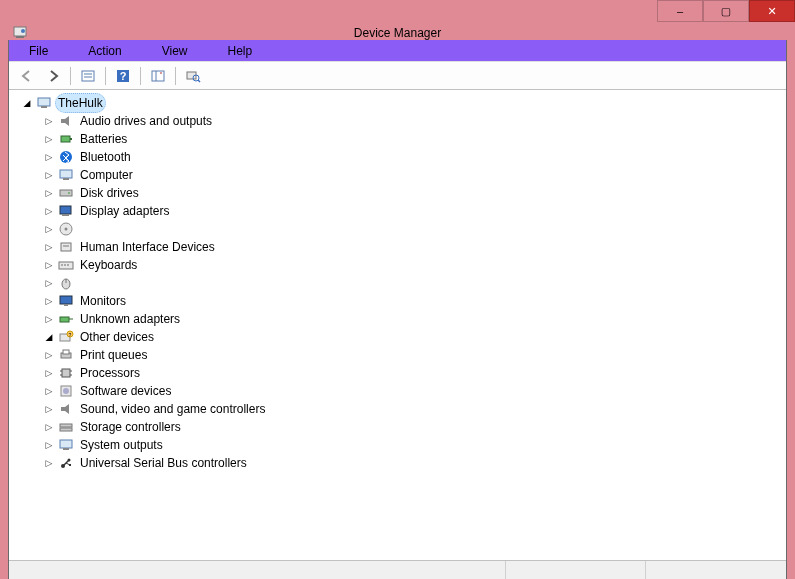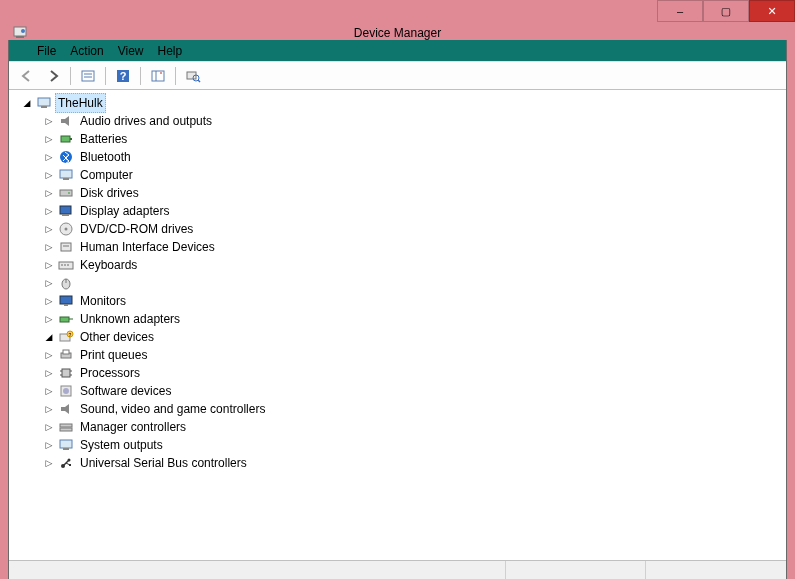--- a/index.html
+++ b/index.html
@@ -6,33 +6,33 @@
     body { background: #e08a96; width: 795px; height: 579px; overflow: hidden; }
     .window-frame { width: 795px; height: 579px; background: #e08a96; padding: 0 8px 8px 8px; position: relative; }
     .title-bar { height: 40px; display: flex; align-items: flex-end; position: relative; }
     .title-icon { width: 16px; height: 16px; margin-left: 4px; }
     .title-text { position: absolute; left: 0; right: 0; text-align: center; font-size: 12px; color: #000; pointer-events: none; }
     .title-controls { position: absolute; right: -8px; top: 0; display: flex; height: 22px; }
     .tc-btn { width: 46px; height: 22px; display: flex; align-items: center; justify-content: center; font-size: 11px; line-height: 1; cursor: default; }
     .tc-min, .tc-max { background: #e08a96; border: 1px solid rgba(0,0,0,0.2); color: #000; }
     .tc-close { background: #c9302c; color: #fff; border: 1px solid rgba(0,0,0,0.2); }
     .client-area { background: #fff; border: 1px solid #6a6a6a; border-top: none; height: calc(579px - 36px); display: flex; flex-direction: column; }
-    .menu-bar { height: 22px; border-bottom: 1px solid #e0e0e0; display: flex; align-items: center; padding-left: 24px; font-size: 12px; gap: 6px; background: #0f766e; }
+    .menu-bar { height: 22px; border-bottom: 1px solid #e0e0e0; display: flex; align-items: center; padding-left: 16px; font-size: 12px; gap: 32px; background: #8b5cf6; }
     .menu-item { padding: 2px 4px; cursor: default; }
     .toolbar { height: 28px; border-bottom: 1px solid #c0c0c0; display: flex; align-items: center; padding-left: 6px; gap: 2px; background: #fdfdfd; }
     .tb-btn { width: 24px; height: 24px; display: flex; align-items: center; justify-content: center; }
     .tb-sep { width: 1px; height: 18px; background: #c0c0c0; margin: 0 3px; }
     .tree-view { flex: 1; overflow: auto; padding: 4px 0 0 2px; font-size: 12px; }
     .tree-root { padding-left: 10px; }
     .tree-node { display: block; }
     .node-row { display: flex; align-items: center; height: 18px; line-height: 18px; }
     .node-arrow { width: 12px; height: 12px; margin-right: 2px; display: flex; align-items: center; justify-content: center; font-size: 9px; color: #444; cursor: default; }
     .node-arrow.expanded { color: #000; }
     .node-icon { width: 18px; height: 16px; display: flex; align-items: center; justify-content: center; margin-right: 2px; }
-    .node-label { padding: 0 3px; }
+    .node-label { padding: 0 3px; border-radius: 10px; }
     .node-label.selected { background: #cce8ff; border: 1px dotted #7eb4ea; padding: 0 2px; }
     .children { padding-left: 22px; }
     .status-bar { height: 22px; border-top: 1px solid #c0c0c0; background: #f0f0f0; display: flex; }
     .status-section { flex: 1; border-right: 1px solid #d0d0d0; }
     .status-section:last-child { border-right: none; }
     svg { display: block; }
   </style>
 </head>
 <body>
 
@@ -203,21 +203,20 @@
   </div>
             <div class="tree-node">
     <div class="node-row">
       <span class="node-arrow">▷</span>
       <span class="node-icon">
                   <svg width="16" height="16">
                     <circle cx="8" cy="8" r="6" fill="#e8e8e8" stroke="#888"></circle>
                     <circle cx="8" cy="8" r="1.5" fill="#888"></circle>
                   </svg>
                 </span>
-      <span class="node-label">DVD/CD-ROM drives</span>
     </div>
   </div>
             <div class="tree-node">
     <div class="node-row">
       <span class="node-arrow">▷</span>
       <span class="node-icon">
                   <svg width="16" height="16">
                     <rect x="3" y="4" width="10" height="8" fill="#e8e8e8" stroke="#777"></rect>
                     <line x1="5" y1="7" x2="11" y2="7" stroke="#777"></line>
                   </svg>
@@ -346,21 +345,21 @@
   </div>
             <div class="tree-node">
     <div class="node-row">
       <span class="node-arrow">▷</span>
       <span class="node-icon">
                   <svg width="16" height="16">
                     <rect x="2" y="5" width="12" height="3" fill="#ccc" stroke="#777"></rect>
                     <rect x="2" y="9" width="12" height="3" fill="#ccc" stroke="#777"></rect>
                   </svg>
                 </span>
-      <span class="node-label">Manager controllers</span>
+      <span class="node-label">Storage controllers</span>
     </div>
   </div>
             <div class="tree-node">
     <div class="node-row">
       <span class="node-arrow">▷</span>
       <span class="node-icon">
                   <svg width="16" height="16">
                     <rect x="2" y="3" width="12" height="8" fill="#d9e8f5" stroke="#5b7fb2"></rect>
                     <rect x="5" y="11" width="6" height="2" fill="#888"></rect>
                   </svg>

